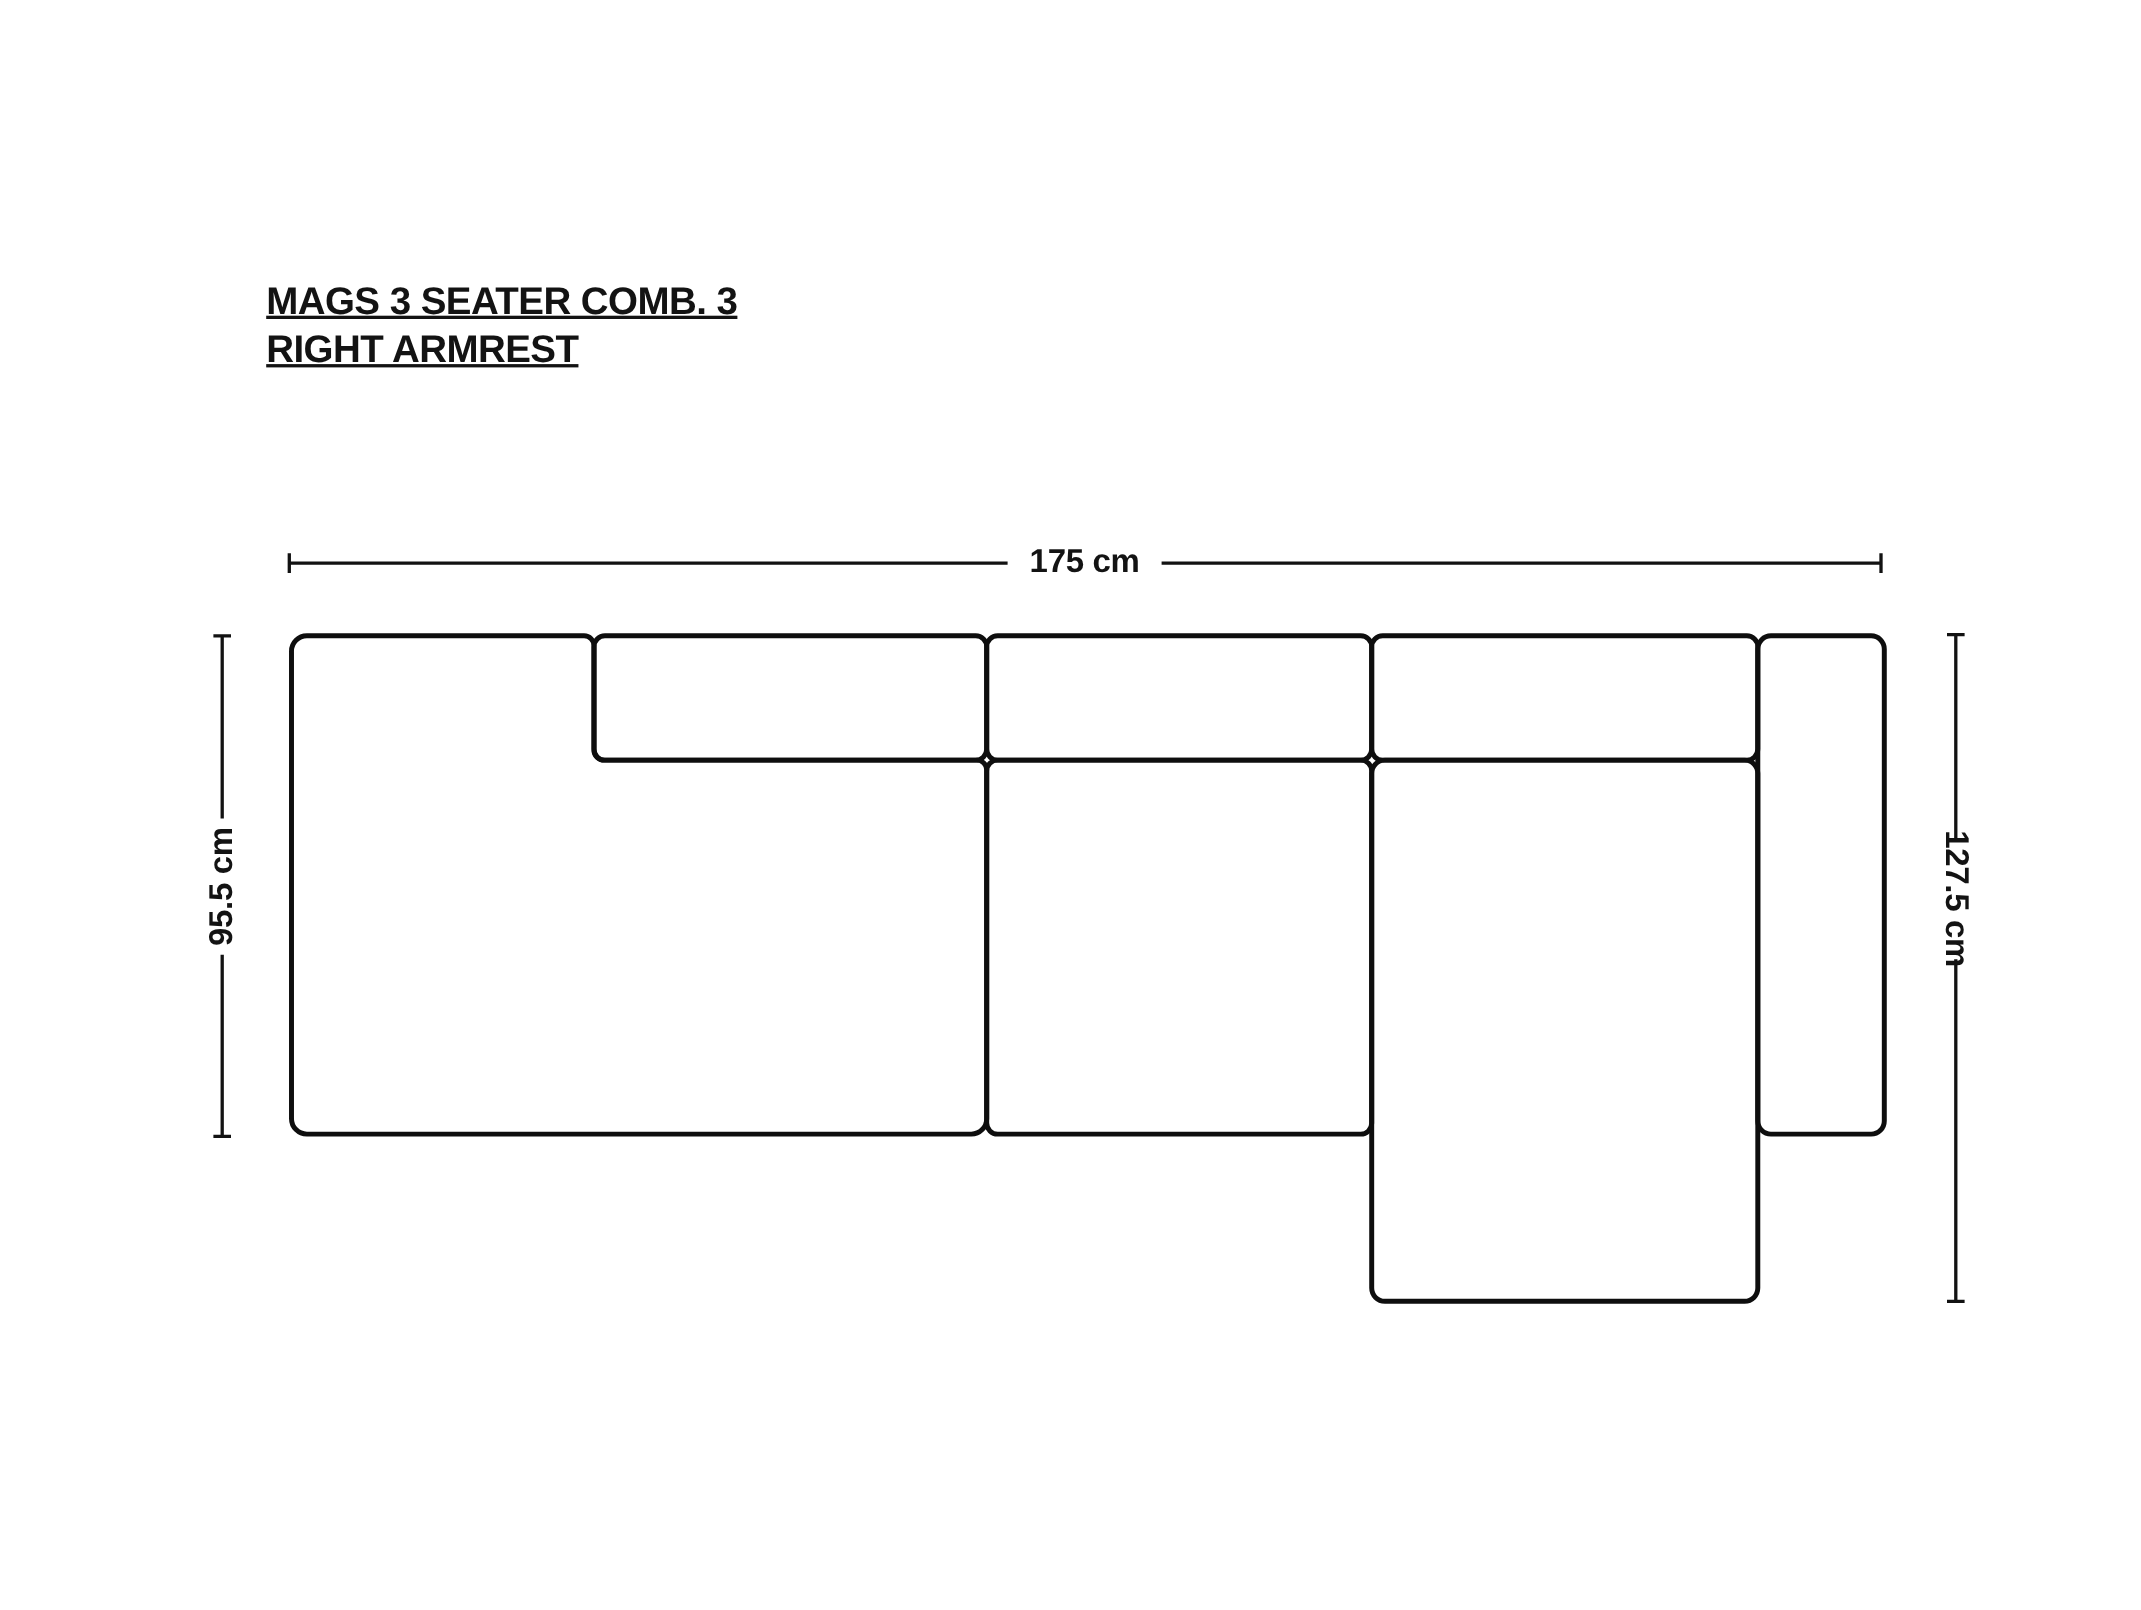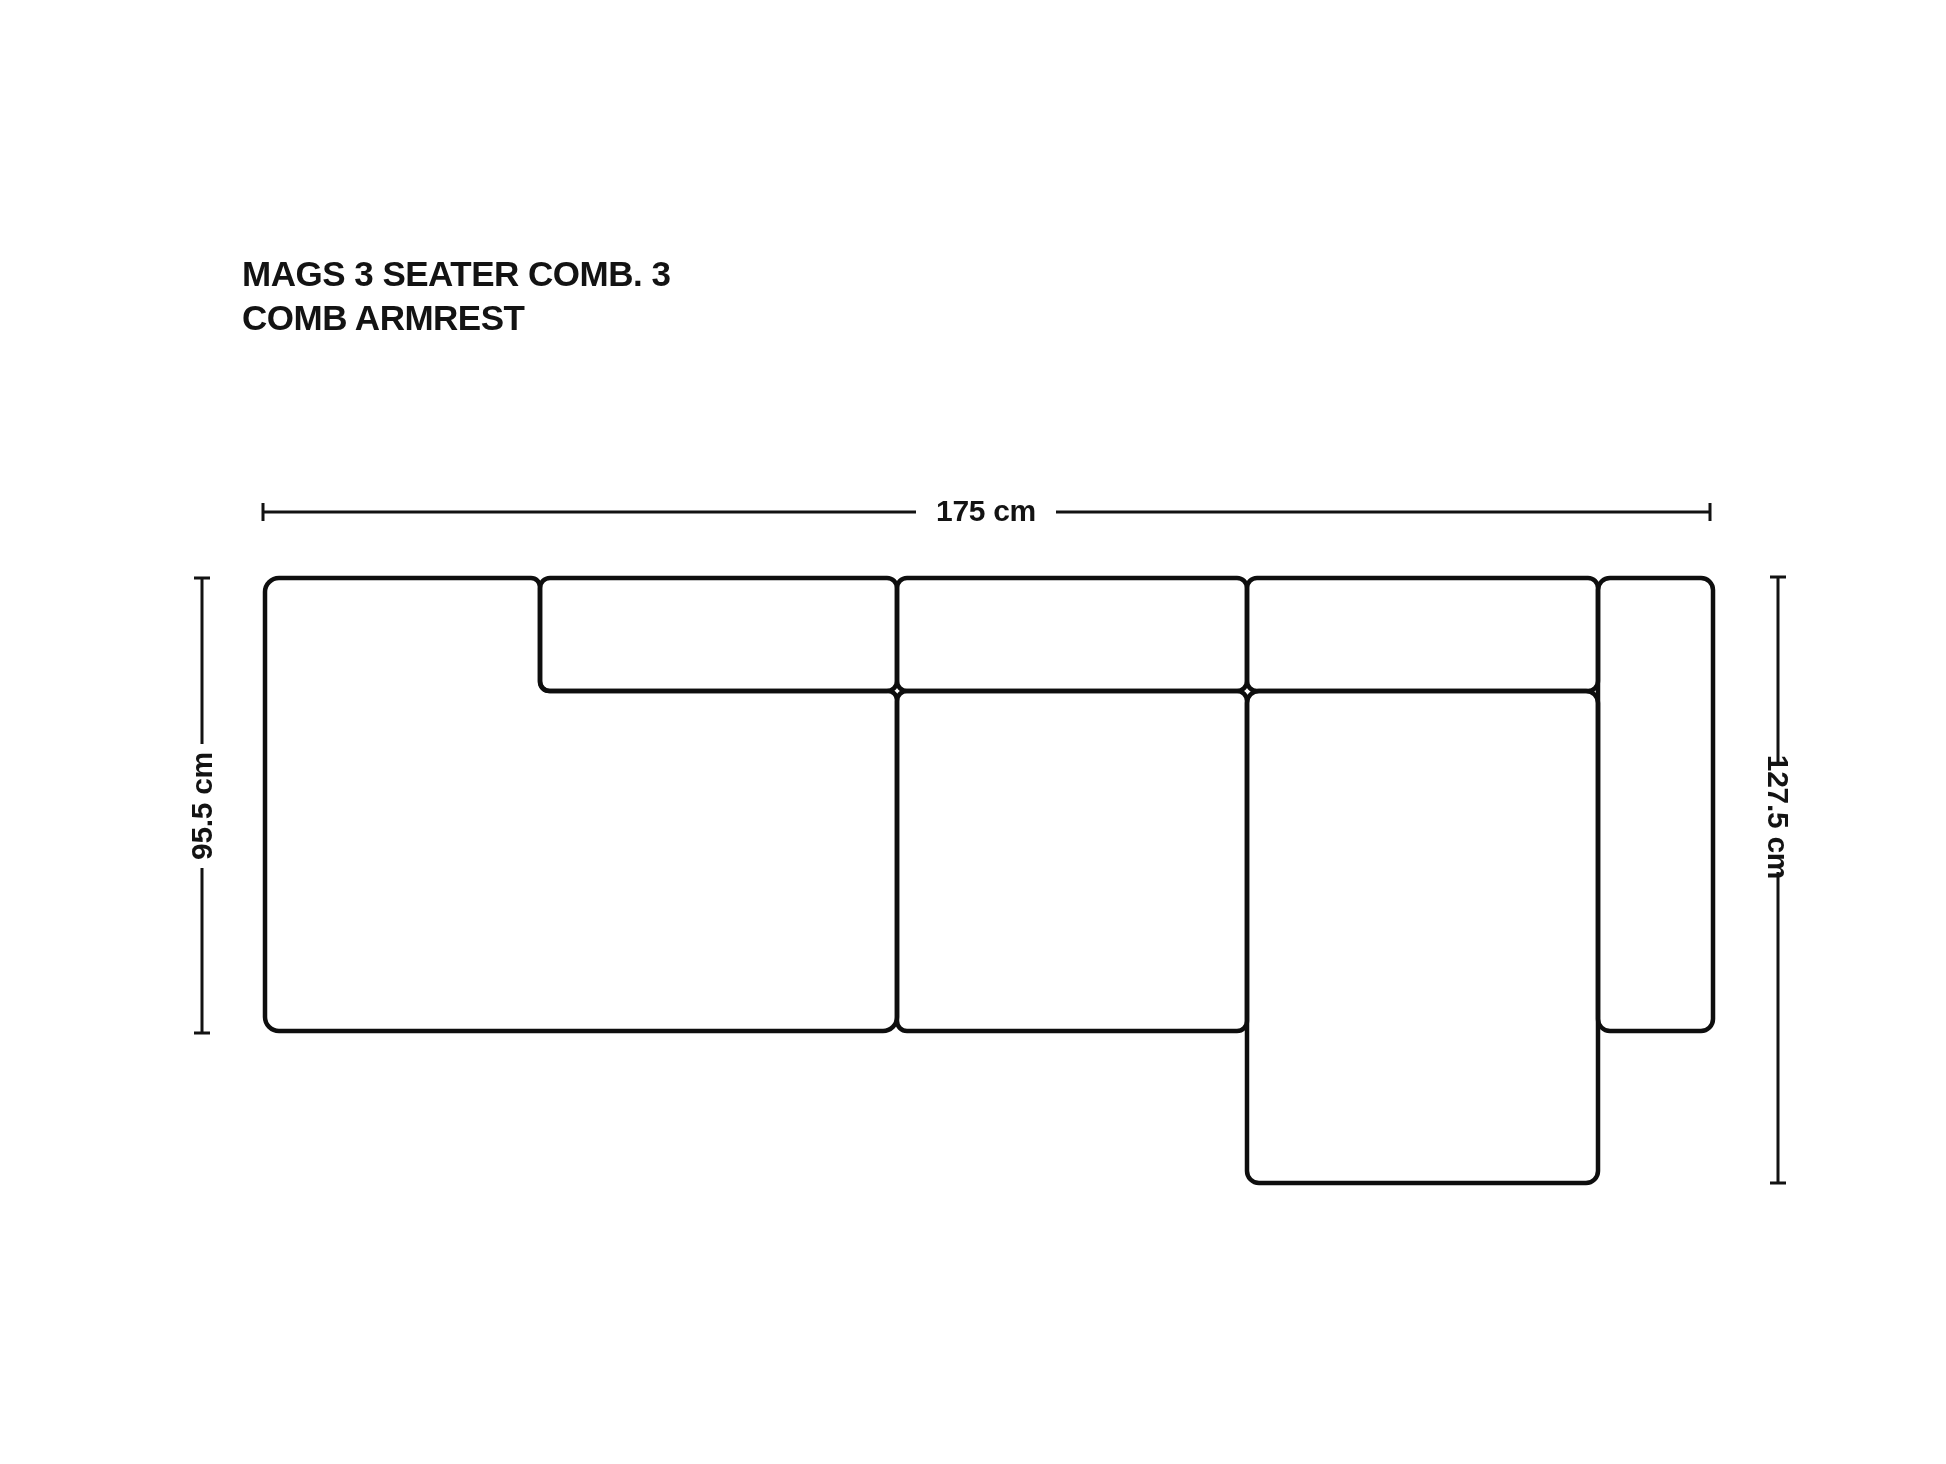--- a/index.html
+++ b/index.html
@@ -33,20 +33,21 @@
     left: 242px;
     top: 252px;
   }
   .title-line {
     font-size: 35px;
     font-weight: 700;
     letter-spacing: -0.5px;
     line-height: 44px;
     color: #131313;
     white-space: nowrap;
+    text-decoration: underline;
   }
   .dim-label {
     position: absolute;
     font-size: 30px;
     font-weight: 700;
     letter-spacing: -0.3px;
     color: #131313;
     text-align: center;
     white-space: nowrap;
   }
@@ -74,21 +75,21 @@
     transform: rotate(90deg);
   }
 </style>
 </head>
 <body>
 
 <div class="canvas">
 
   <div class="title-block">
     <div class="title-line">MAGS 3 SEATER COMB. 3</div>
-    <div class="title-line">COMB ARMREST</div>
+    <div class="title-line">RIGHT ARMREST</div>
   </div>
 
   <svg class="diagram-svg" viewBox="0 0 1946 1464" aria-hidden="true">
 
     <g>
       <path class="dim-line" d="M 263 503 V 521 M 1710 503 V 521"></path>
       <path class="dim-line" d="M 263 512 H 916 M 1056 512 H 1710"></path>
     </g>
     <g>
       <path class="dim-line" d="M 194 578 H 210 M 194 1033 H 210"></path>

